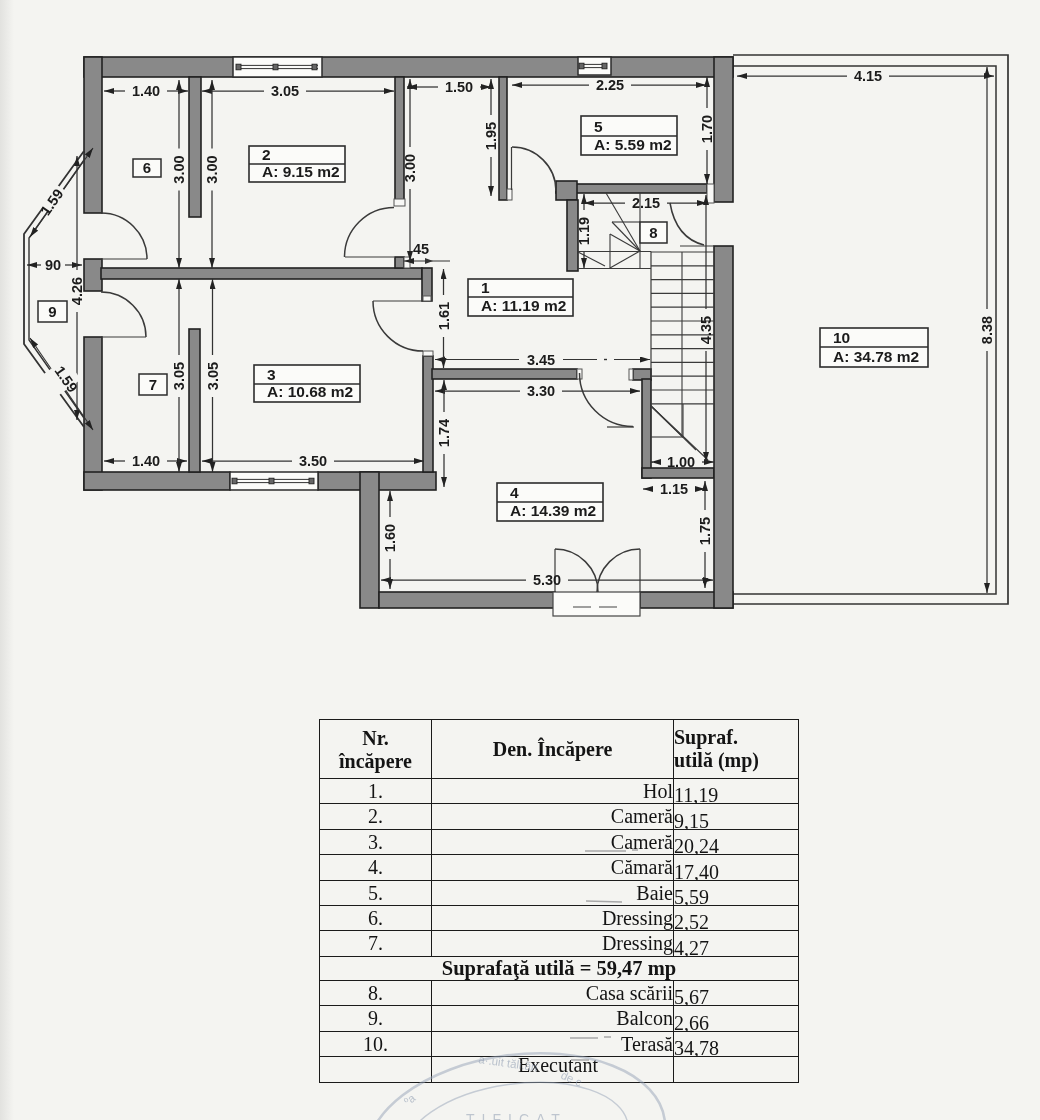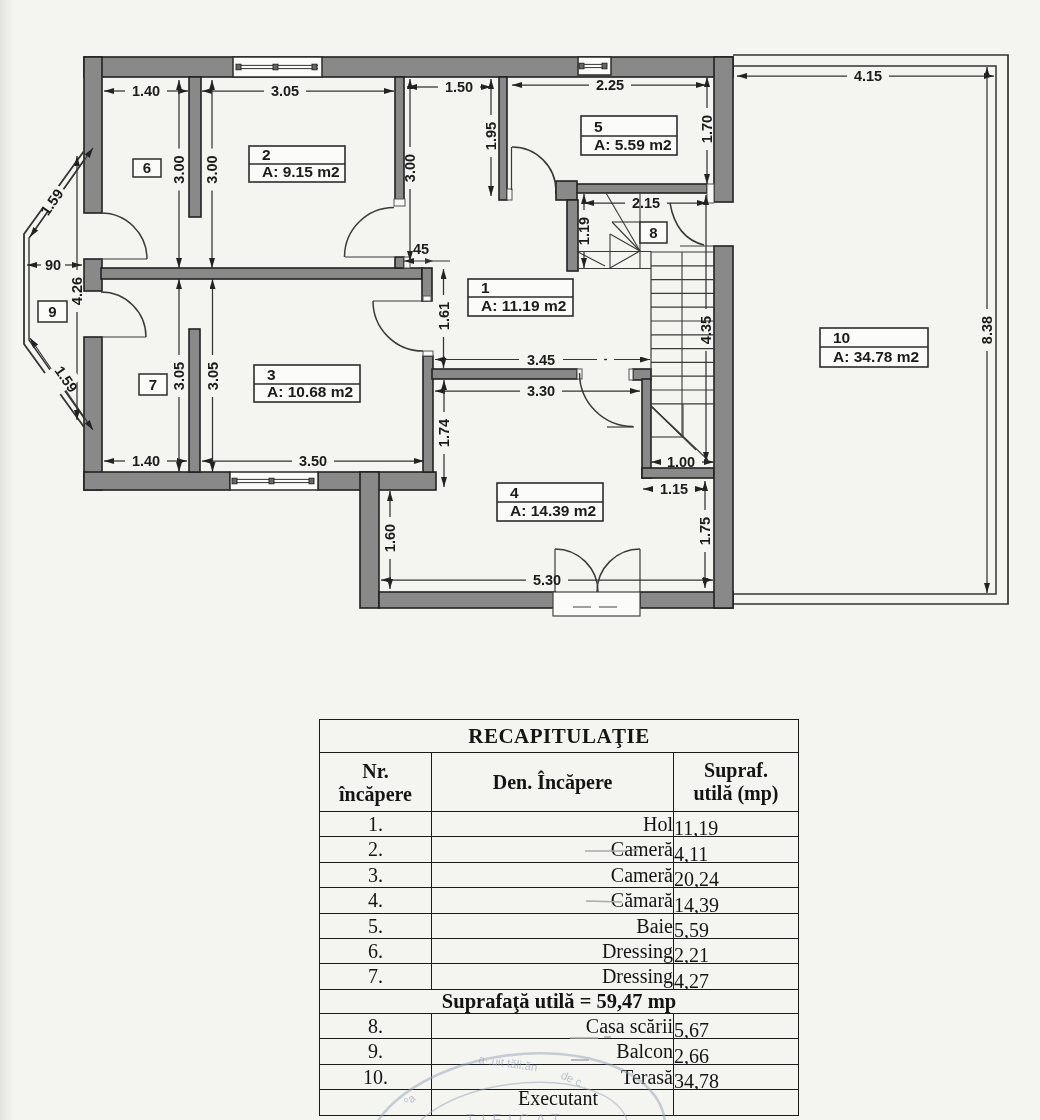--- a/index.html
+++ b/index.html
@@ -262,68 +262,65 @@
 <rect x="38" y="301" width="29" height="21" fill="#fbfbf9" stroke="#2c2c2c" stroke-width="1.5"></rect>
 <text x="52.5" y="316.9" font-family="Liberation Sans, sans-serif" font-size="15" font-weight="bold" fill="#1b1b1b" text-anchor="middle">9</text>
 </svg>
 <table class="recap">
 <colgroup>
         <col style="width:112px">
         <col style="width:242px">
         <col style="width:125px">
       </colgroup>
 <tbody>
-        <tr class="title" style="height:33px">
-          <td colspan="3">RECAPITULAŢIE</td>
-        </tr>
 <tr class="hdr" style="height:59px">
           <td class="c1" style="vertical-align:middle">Nr.<br>încăpere</td>
           <td class="c2" style="text-align:center;padding-left:0;vertical-align:middle">Den. Încăpere</td>
-          <td class="c3" style="vertical-align:middle;text-align:center">Supraf.<br>utilă (mp)</td>
+          <td class="c3" style="vertical-align:middle;text-align:left">Supraf.<br>utilă (mp)</td>
         </tr>
 <tr style="height:25.4px">
           <td class="c1">1.</td>
           <td class="c2">Hol</td>
           <td class="c3">
             <span>11,19</span>
           </td>
         </tr>
 <tr style="height:25.4px">
           <td class="c1">2.</td>
           <td class="c2">Cameră</td>
           <td class="c3">
-            <span>4,11</span>
+            <span>9,15</span>
           </td>
         </tr>
 <tr style="height:25.4px">
           <td class="c1">3.</td>
           <td class="c2">Cameră</td>
           <td class="c3">
             <span>20,24</span>
           </td>
         </tr>
 <tr style="height:25.4px">
           <td class="c1">4.</td>
           <td class="c2">Cămară</td>
           <td class="c3">
-            <span>14,39</span>
+            <span>17,40</span>
           </td>
         </tr>
 <tr style="height:25.4px">
           <td class="c1">5.</td>
           <td class="c2">Baie</td>
           <td class="c3">
             <span>5,59</span>
           </td>
         </tr>
 <tr style="height:25.4px">
           <td class="c1">6.</td>
           <td class="c2">Dressing</td>
           <td class="c3">
-            <span>2,21</span>
+            <span>2,52</span>
           </td>
         </tr>
 <tr style="height:25.4px">
           <td class="c1">7.</td>
           <td class="c2">Dressing</td>
           <td class="c3">
             <span>4,27</span>
           </td>
         </tr>
 <tr style="height:19px">

